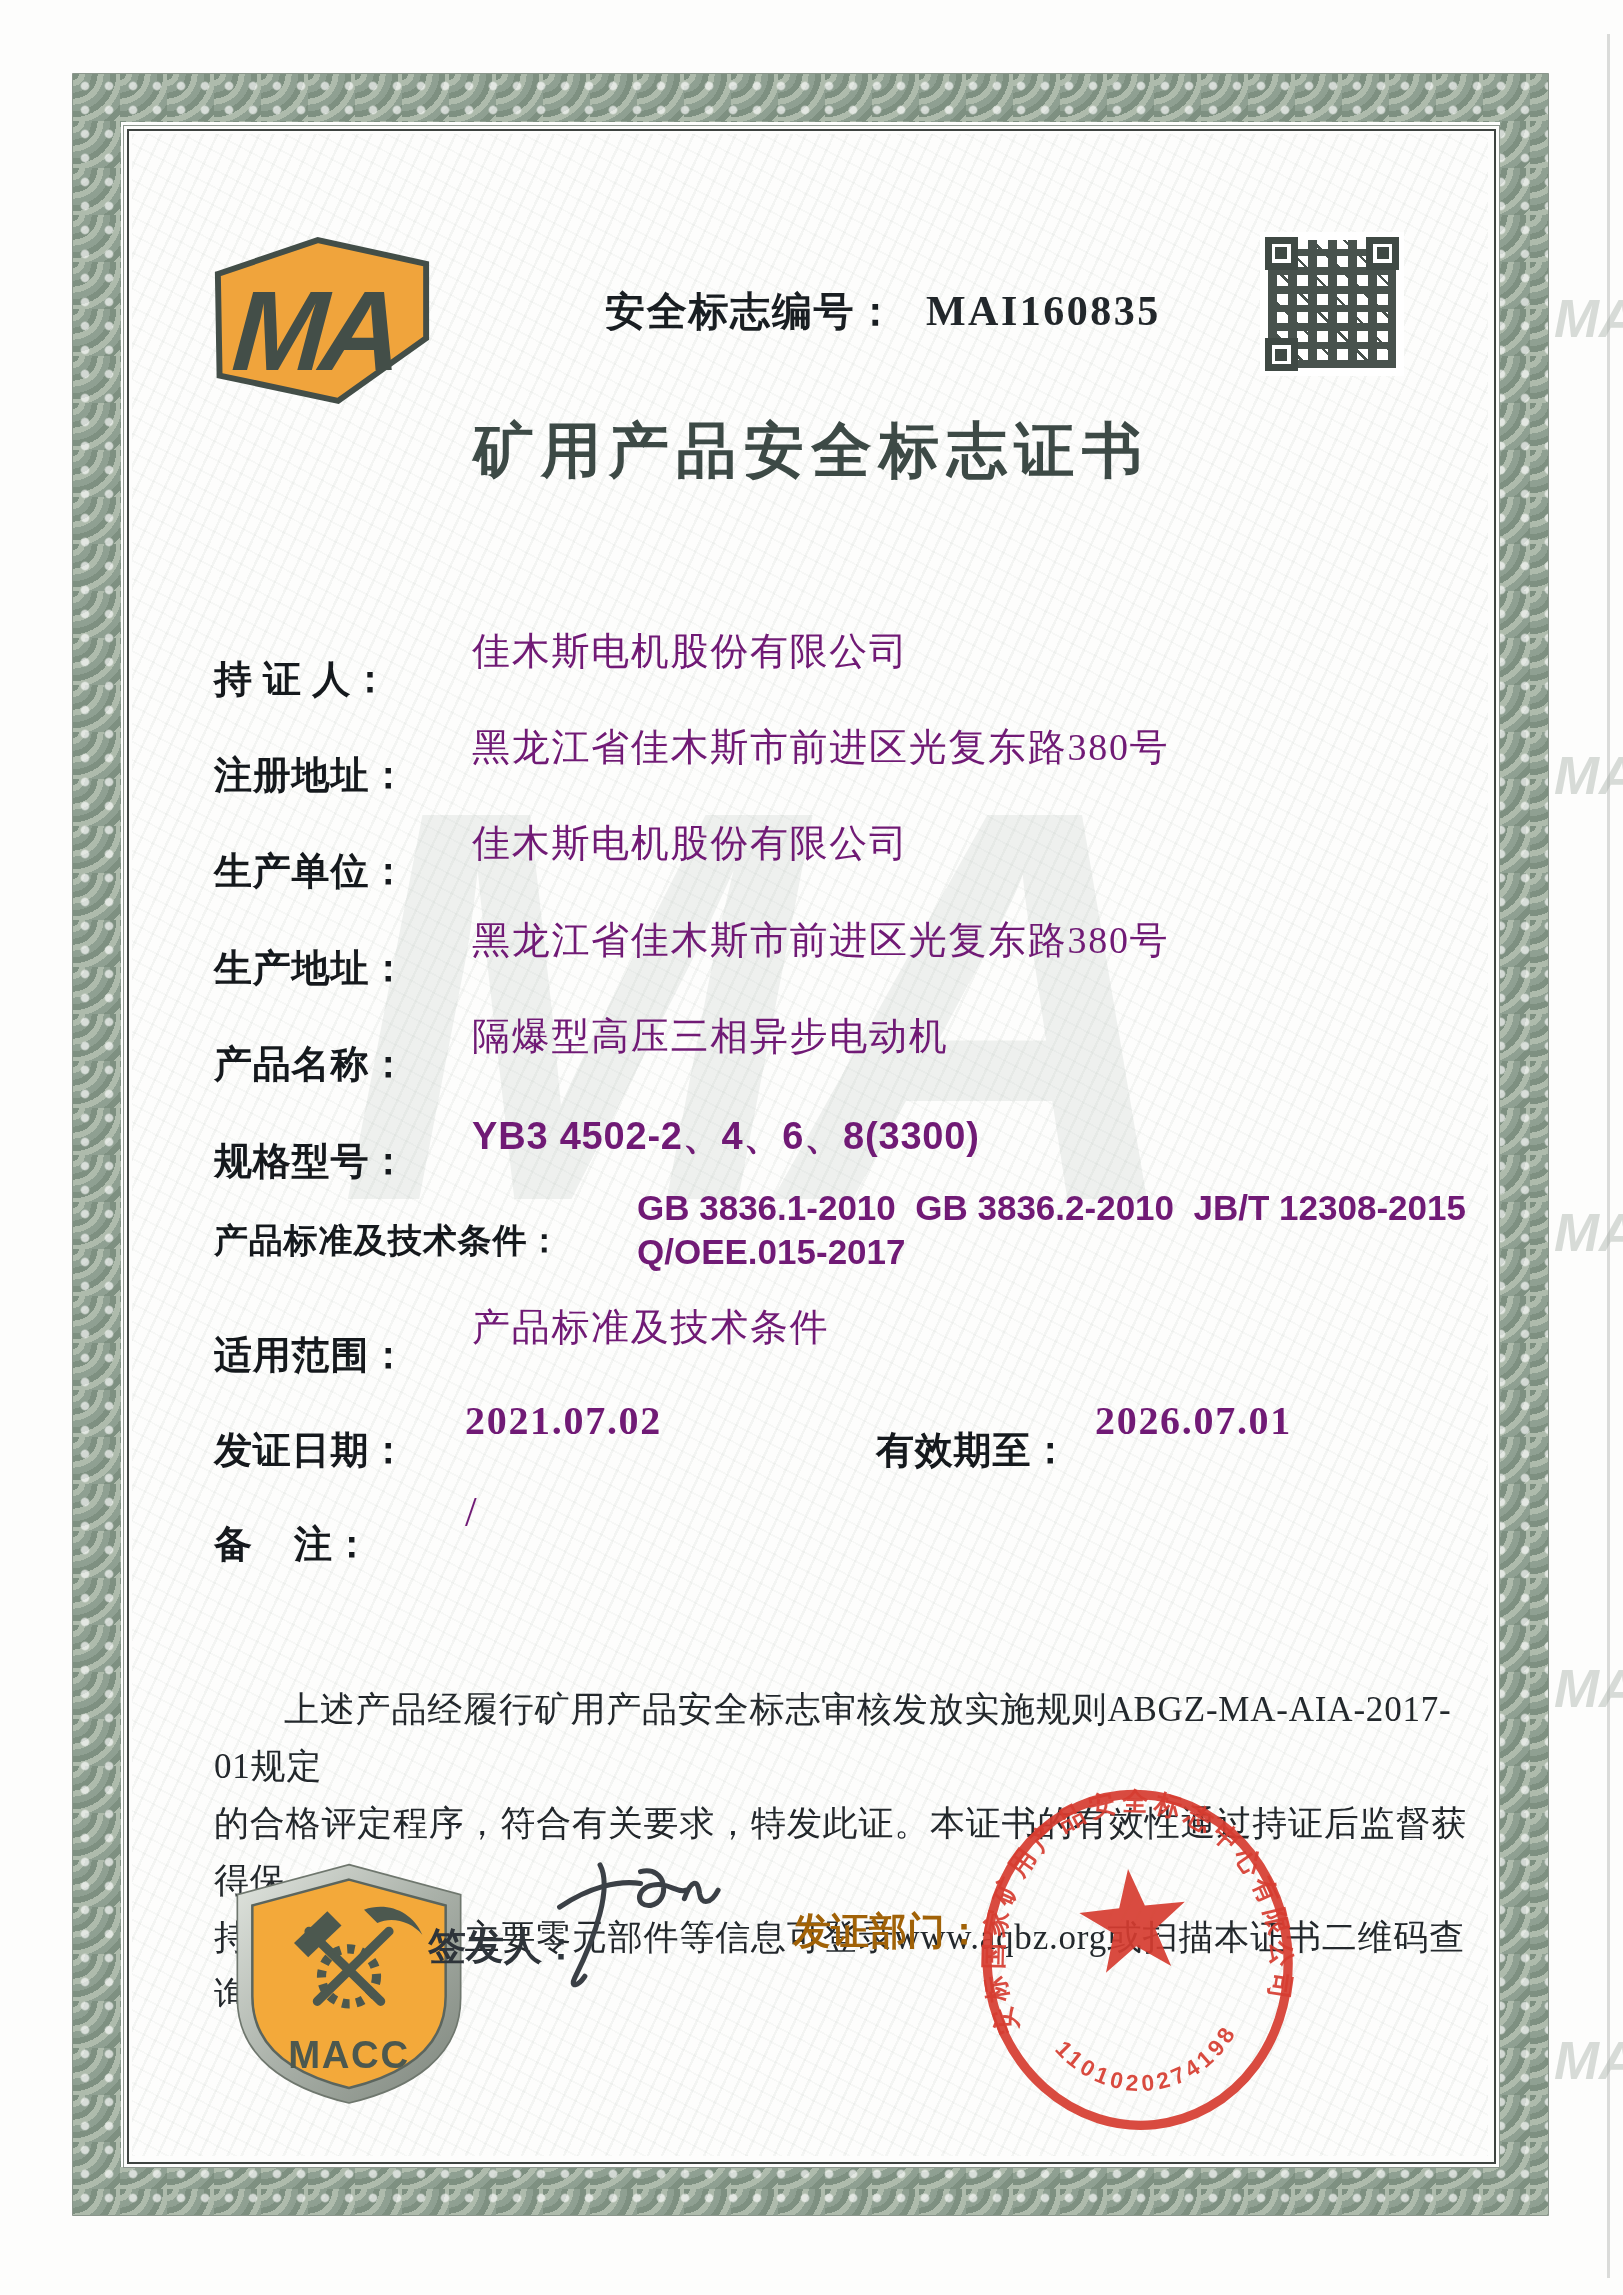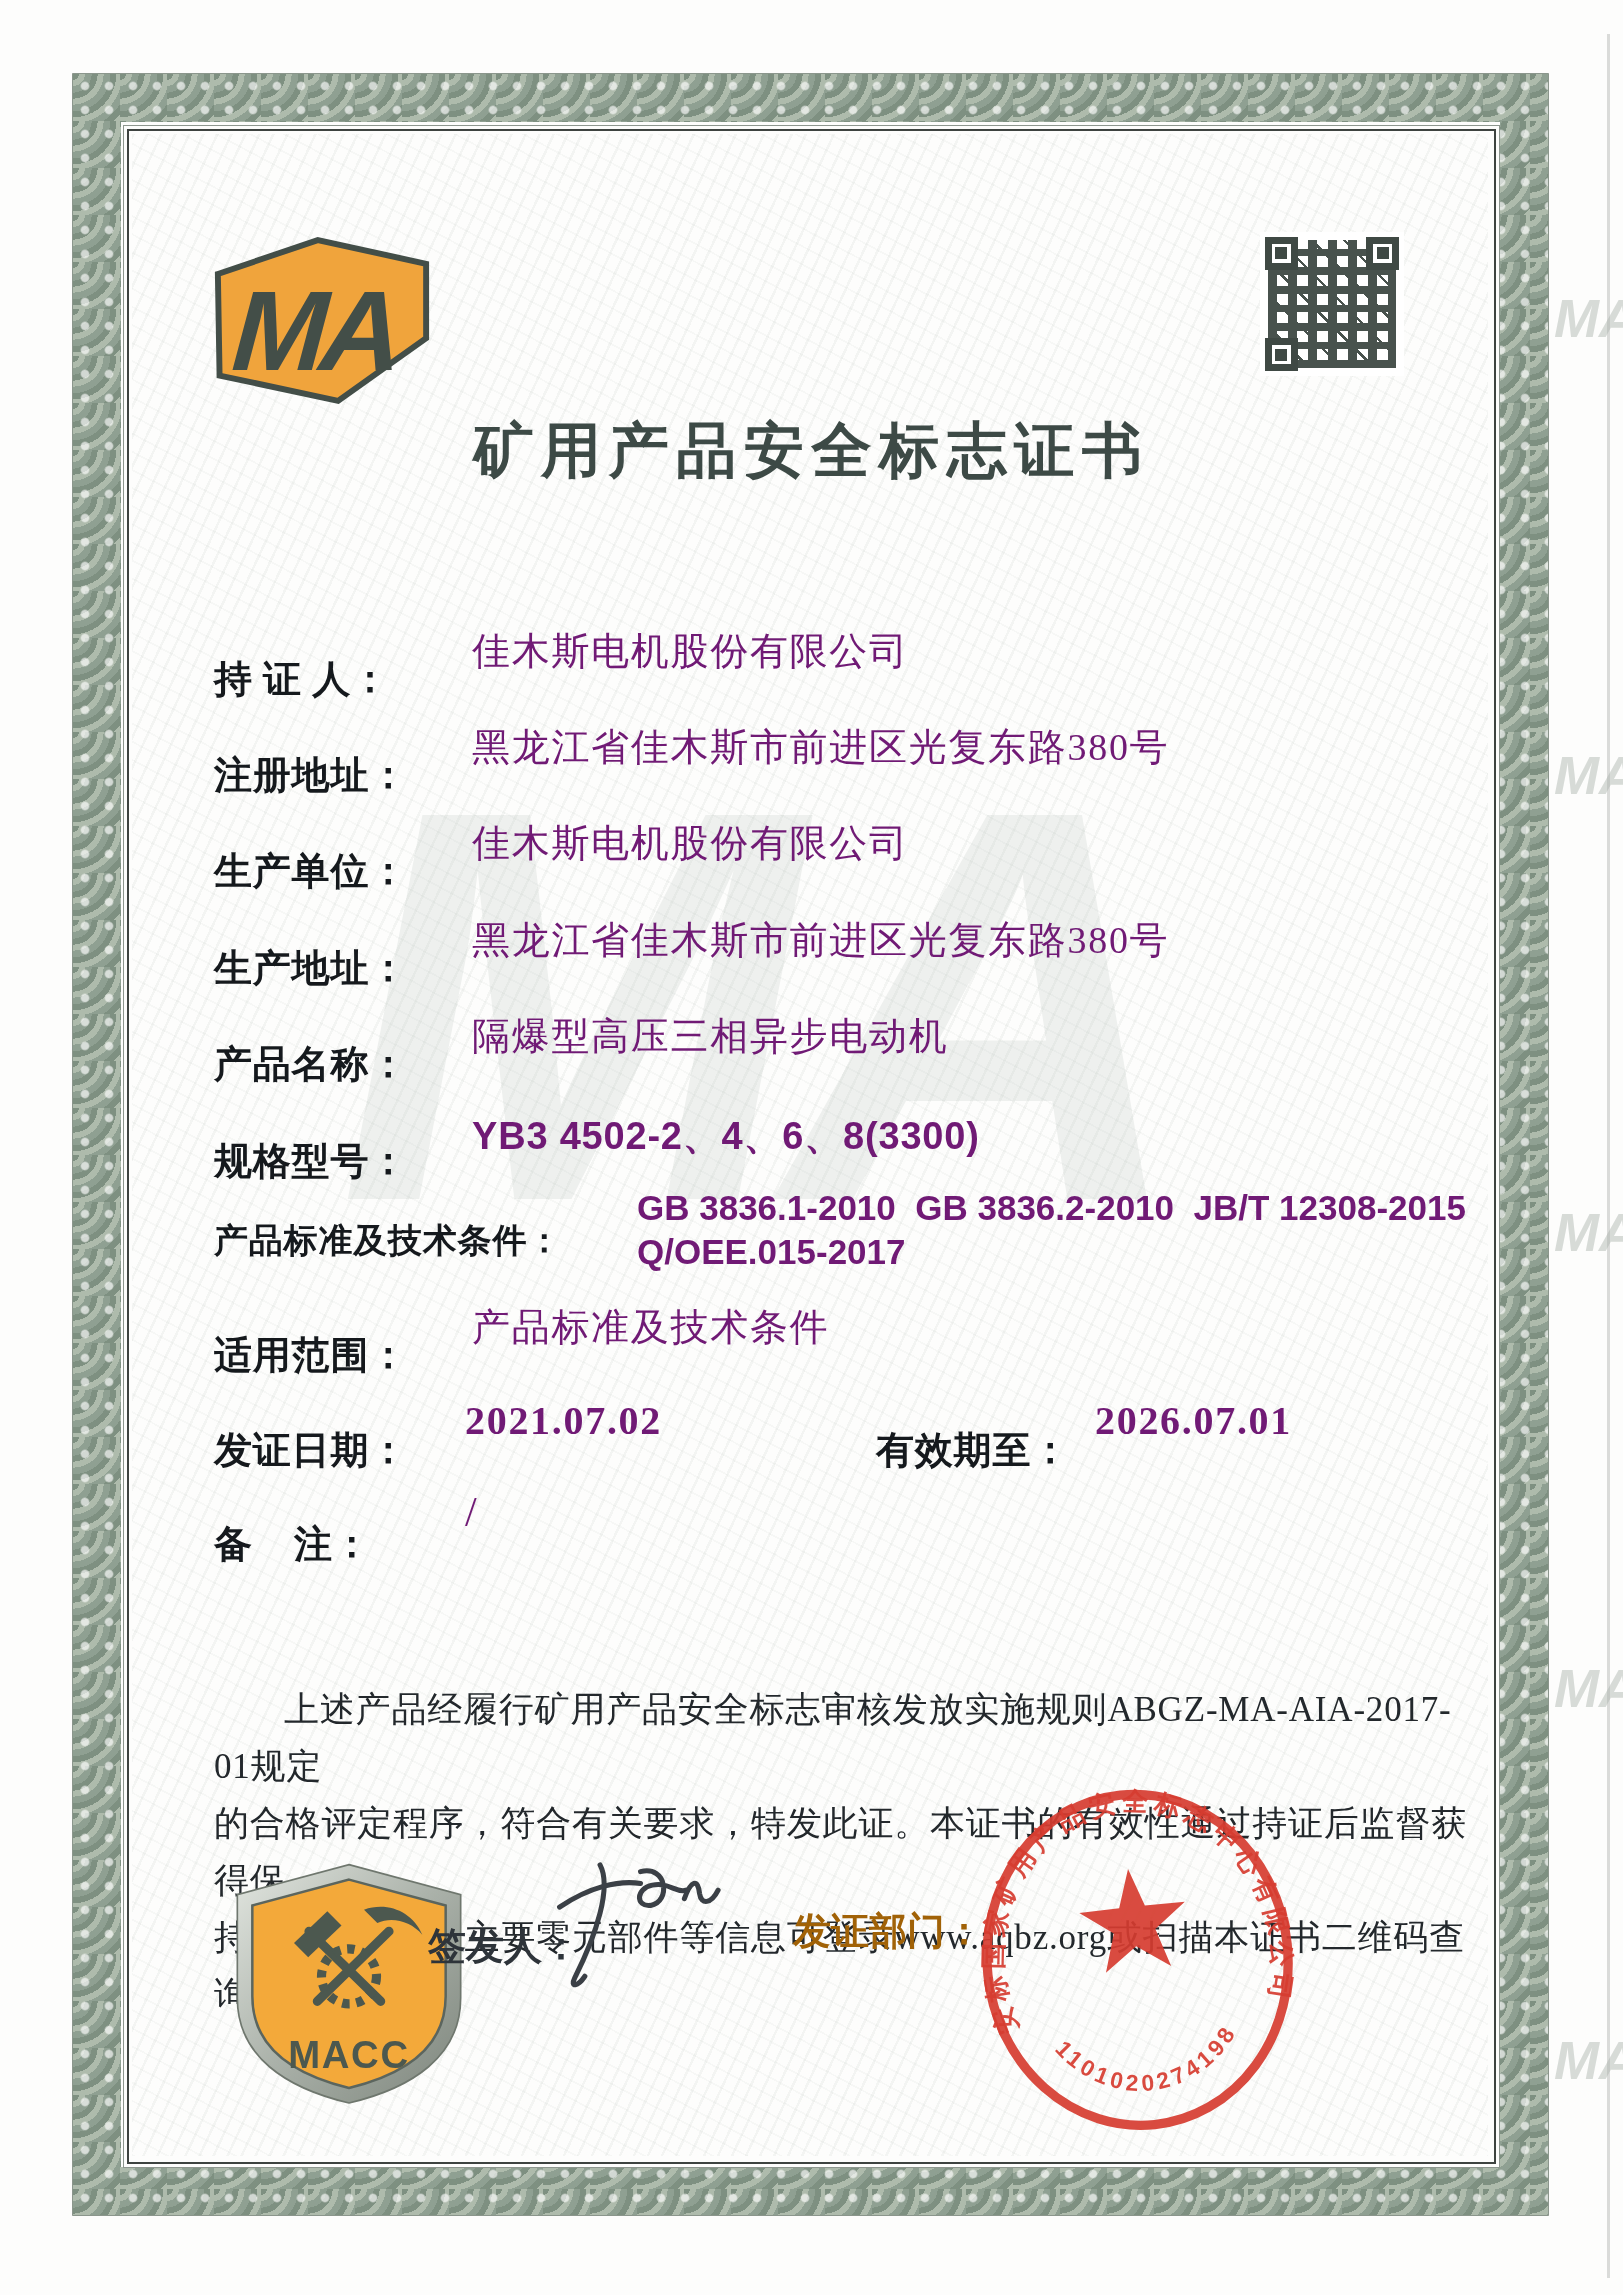--- a/index.html
+++ b/index.html
@@ -90,20 +90,23 @@
   <div class="thin-frame"></div>
   <div class="texture"></div>
 
   <div class="watermark-center">MA</div>
 
   <svg class="ma-badge" width="222" height="171" viewBox="0 0 262 202">
     <polygon points="8,46 126,6 254,34 254,122 150,196 10,166" fill="#f0a43c" stroke="#434e48" stroke-width="7" stroke-linejoin="miter"></polygon>
     <text x="34" y="160" font-family="'Liberation Sans','DejaVu Sans',sans-serif" font-size="134" font-weight="900" font-style="italic" letter-spacing="-8" fill="#434e48" transform="skewX(-4)">MA</text>
   </svg>
 
+  <div class="mark-line">
+    <span class="mark-label">安全标志编号：</span><span class="mark-number">MAI160835</span>
+  </div>
 
   <div class="qr">
     <div class="qr-inner"></div>
     <div class="qr-finder qr-f-tl"></div>
     <div class="qr-finder qr-f-tr"></div>
     <div class="qr-finder qr-f-bl"></div>
   </div>
 
   <div class="cert-title">矿用产品安全标志证书</div>
 

